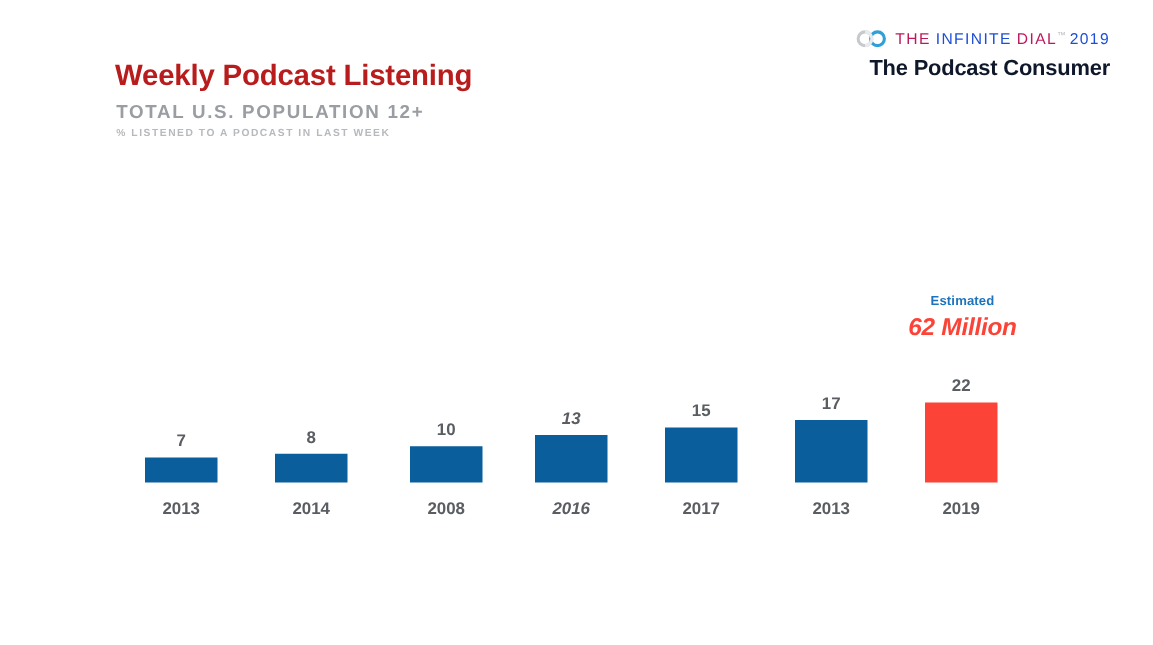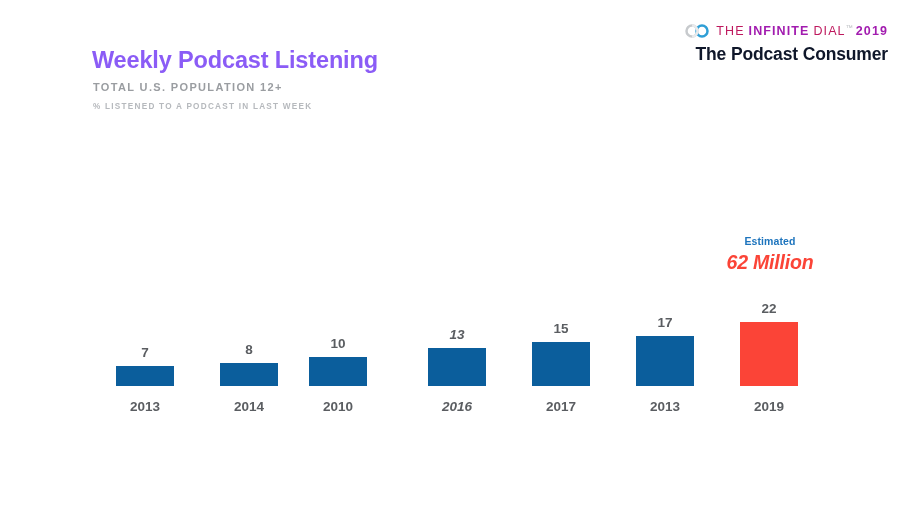--- a/index.html
+++ b/index.html
@@ -31,48 +31,48 @@
     height: 18px;
     white-space: nowrap;
   }
   .infinity-logo { display: block; }
   .brand-words {
     font-size: 12.5px;
     letter-spacing: 1.1px;
     line-height: 1;
   }
   .bw-the, .bw-dial { color: #be185d; font-weight: 400; }
-  .bw-infinite, .bw-year { color: #a21caf; font-weight: 700; }
+  .bw-infinite, .bw-year { color: #1d4ed8; font-weight: 400; }
   .bw-tm { font-size: 7px; vertical-align: super; color: #b9bcc0; }
   .brand-line2 {
     margin-top: 6px;
     color: #0f172a;
     font-size: 17.5px;
     font-weight: 700;
     letter-spacing: -0.15px;
     line-height: 1;
   }
 
   
   .chart-title {
     position: absolute;
     left: 92px;
     top: 48px;
-    color: #8b5cf6;
+    color: #b91c1c;
     font-size: 23.5px;
     font-weight: 700;
     letter-spacing: -0.15px;
     line-height: 1.1;
   }
   .chart-subtitle {
     position: absolute;
     left: 93px;
     top: 82px;
     color: #9a9da1;
-    font-size: 11px;
+    font-size: 15px;
     font-weight: 700;
     letter-spacing: 1.35px;
     line-height: 1;
   }
   .chart-subsubtitle {
     position: absolute;
     left: 93px;
     top: 103px;
     color: #b6b9bd;
     font-size: 8.2px;
@@ -175,24 +175,24 @@
     <div class="bar-group" style="left: 93px; top: 0px; height: 516px;">
       <div class="bar-value" style="top: 346px;">7</div>
       <div class="bar-rect blue" style="top: 366px; height: 20px; background: rgb(11, 94, 156);"></div>
       <div class="bar-label" style="top: 400px;">2013</div>
     </div>
     <div class="bar-group" style="left: 197px; top: 0px; height: 516px;">
       <div class="bar-value" style="top: 343px;">8</div>
       <div class="bar-rect blue" style="top: 363px; height: 23px; background: rgb(11, 94, 156);"></div>
       <div class="bar-label" style="top: 400px;">2014</div>
     </div>
-    <div class="bar-group" style="left: 286px; top: 0px; height: 368px; text-decoration: underline;">
+    <div class="bar-group" style="left: 305px; top: 0px; height: 368px; text-decoration: underline;">
       <div class="bar-value" style="top: 337px;">10</div>
       <div class="bar-rect blue" style="top: 357px; height: 29px; background: rgb(11, 94, 156);"></div>
-      <div class="bar-label" style="top: 400px;">2010</div>
+      <div class="bar-label" style="top: 400px;">2008</div>
     </div>
     <div class="bar-group" style="left: 405px; top: 0px; height: 488px; font-style: italic;">
       <div class="bar-value" style="top: 328px;">13</div>
       <div class="bar-rect blue" style="top: 348px; height: 38px; background: rgb(11, 94, 156);"></div>
       <div class="bar-label" style="top: 400px;">2016</div>
     </div>
     <div class="bar-group" style="left: 509px; top: 0px; height: 474px;">
       <div class="bar-value" style="top: 322px;">15</div>
       <div class="bar-rect blue" style="top: 342px; height: 44px; background: rgb(11, 94, 156);"></div>
       <div class="bar-label" style="top: 400px;">2017</div>

